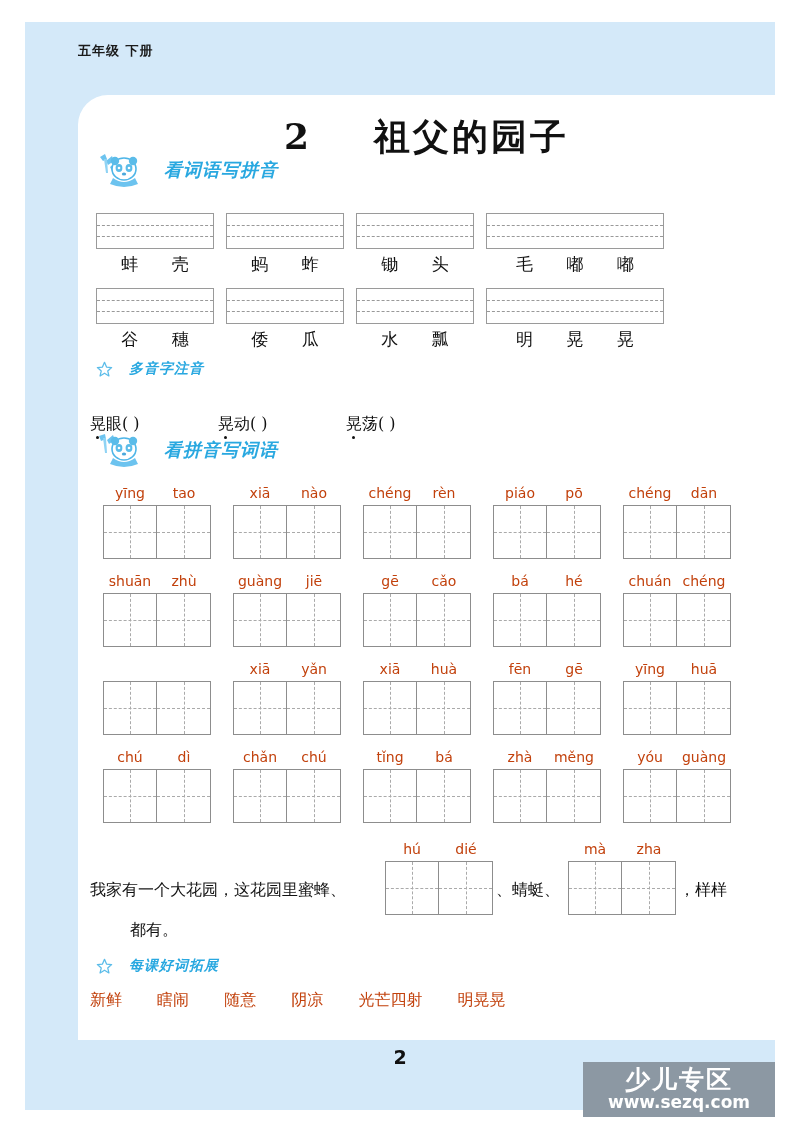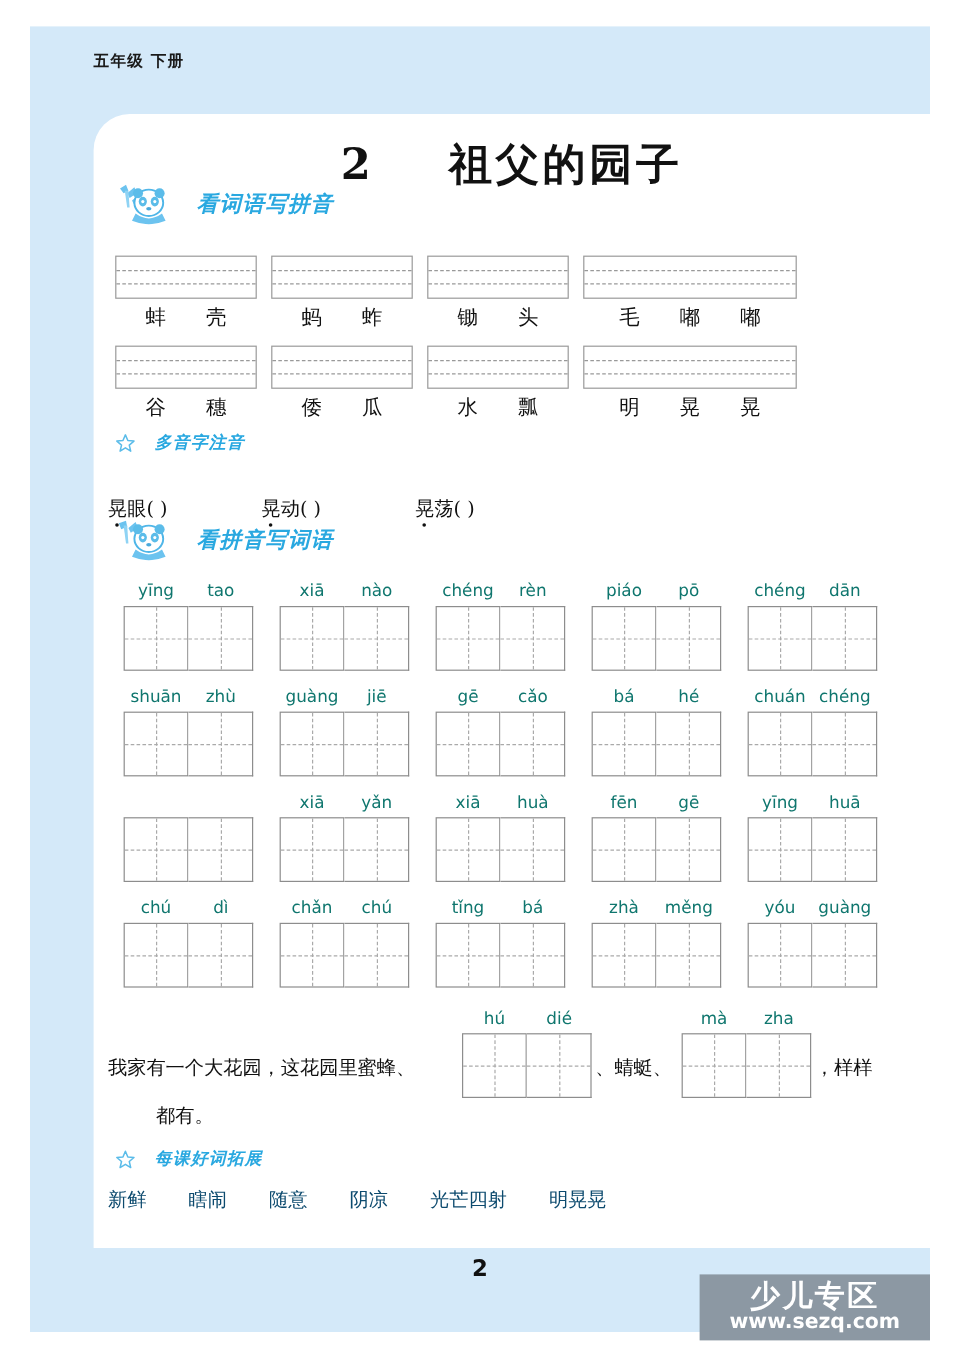--- a/index.html
+++ b/index.html
@@ -81,35 +81,35 @@
   .tz + .tz{border-left:none;}
   .tz .vline{
     position:absolute;left:50%;top:0;bottom:0;width:0;
     border-left:1px dashed #aaa;
   }
   .tz .hline{
     position:absolute;top:50%;left:0;right:0;height:0;
     border-top:1px dashed #aaa;
   }
   .tz-py{
-    position:absolute;display:flex;font-size:14px;color:#0f766e;
+    position:absolute;display:flex;font-size:14px;color:#c2410c;
     font-family:"DejaVu Sans",sans-serif;
   }
   .tz-py span{width:54px;text-align:center;display:block;}
 
   
   .sent{
     position:absolute;font-size:16px;color:#111;line-height:1.5;
     font-family:"DejaVu Serif","Liberation Serif",serif;
     white-space:nowrap;
   }
 
   
   .ext-words{
-    position:absolute;font-size:16px;color:#0c4a6e;
+    position:absolute;font-size:16px;color:#c2410c;
     font-family:"DejaVu Serif","Liberation Serif",serif;
     white-space:nowrap;
   }
   .ext-words span{margin-right:30px;}
 
   
   .page-num{
     position:absolute;left:0;top:1046px;width:800px;text-align:center;
     font-size:19px;font-weight:bold;color:#111;
     font-family:"DejaVu Sans",sans-serif;

